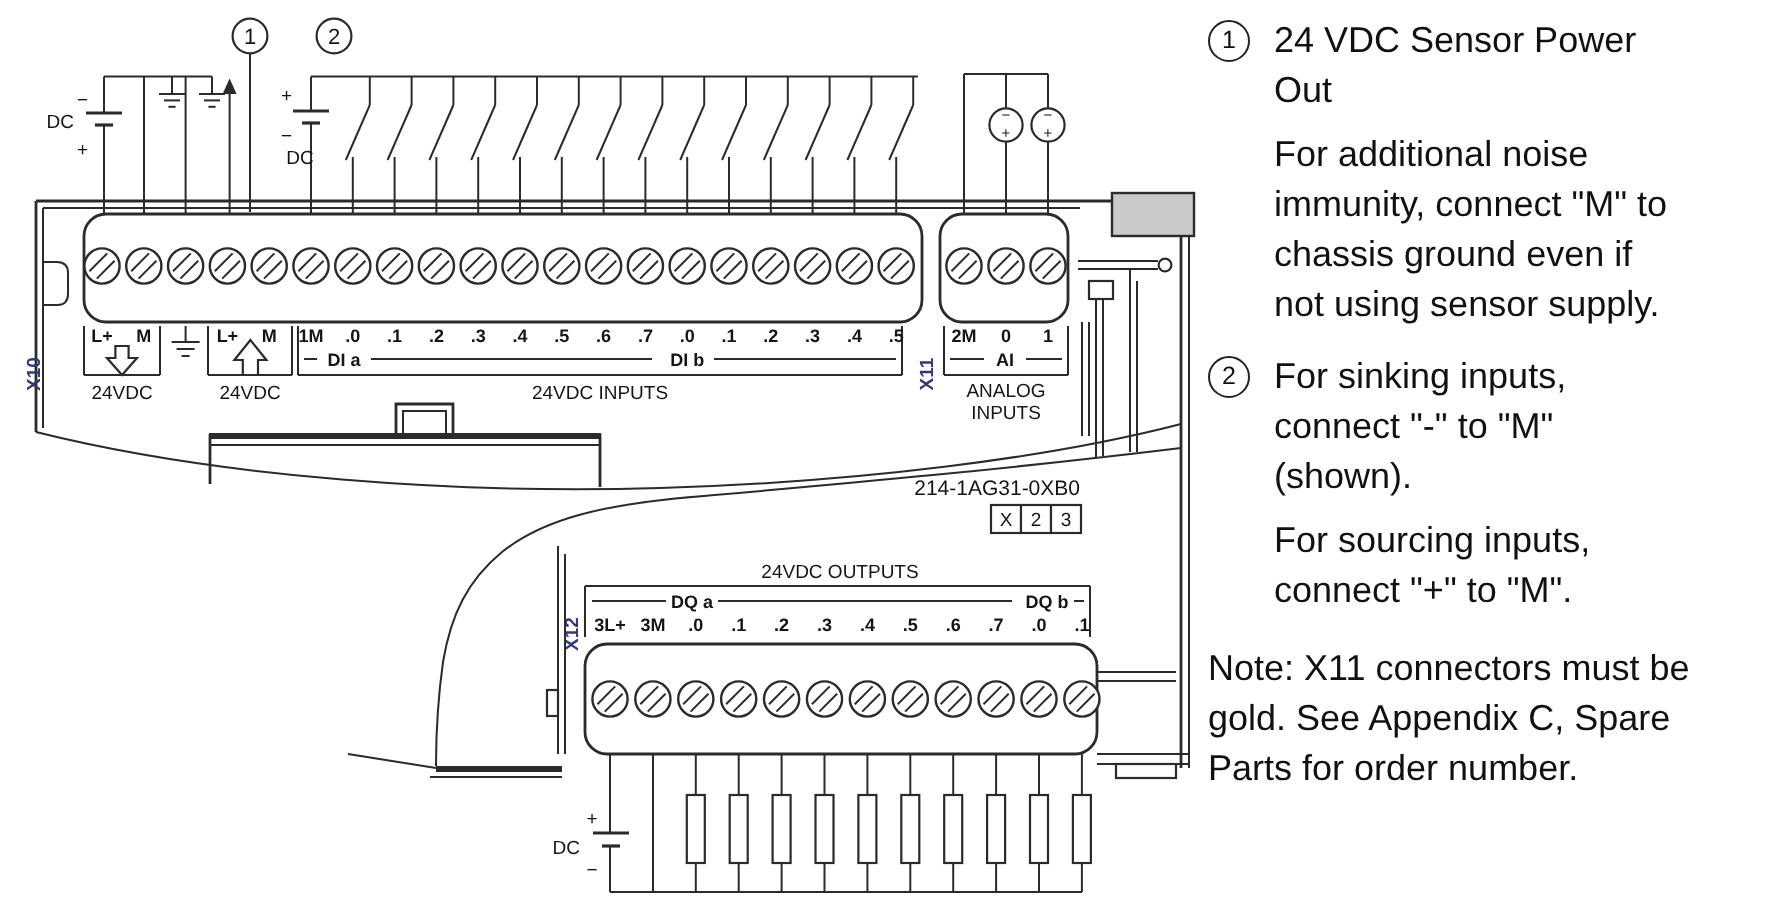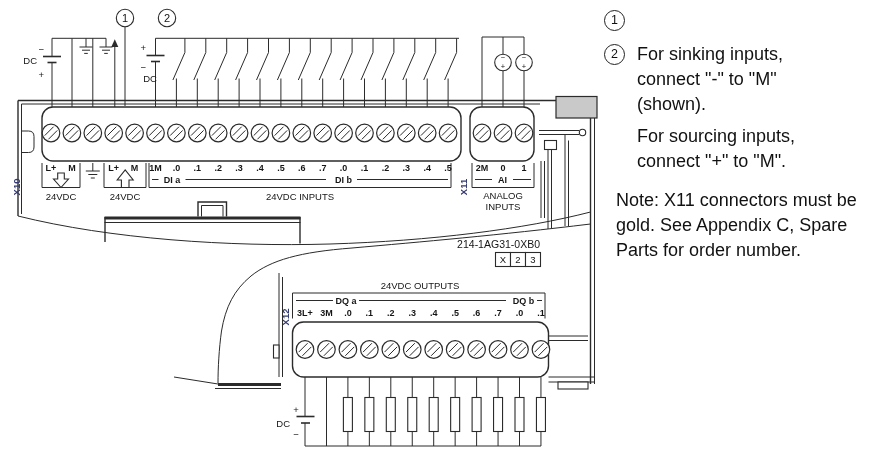--- a/index.html
+++ b/index.html
@@ -24,21 +24,21 @@
   .dcm{font-size:9.5px;text-anchor:middle;}
   .pn{font-size:10.5px;text-anchor:end;}
   .cnum{font-size:11px;text-anchor:middle;}
   .vb{font-size:9.5px;text-anchor:middle;}
   .notes{position:absolute;left:604px;top:8px;width:282px;font-size:18px;line-height:25px;}
   .note-row{display:flex;gap:12px;margin-bottom:11px;}
   .badge{flex:0 0 auto;width:19px;height:19px;border:1.4px solid #222;border-radius:50%;
          font-size:12.5px;line-height:19px;text-align:center;margin-top:2px;}
   .note-body{width:200px;}
   .np{margin-top:7px;}
-  .note-plain{width:246px;margin-top:14px;margin-left:12px;}
+  .note-plain{width:246px;margin-top:14px;}
 </style>
 </head>
 <body>
 
 <div class="stage">
 
 <svg id="wiring-svg" width="600" height="457" viewBox="0 0 600 457">
 
   <g>
     <line class="w2" x1="18" y1="100.5" x2="556" y2="100.5"></line>
@@ -465,20 +465,24 @@
           <rect x="536.45" y="397.5" width="9" height="34" class="whitefill"></rect>
           <line x1="540.95" y1="431.5" x2="540.95" y2="446" class="w"></line>
         </g>
   </g>
 
 </svg>
 
 <div class="notes">
   <div class="note-row">
     <div class="badge">1</div>
+    <div class="note-body">
+      <div>24 VDC Sensor Power Out</div>
+      <div class="np">For additional noise immunity, connect "M" to chassis ground even if not using sensor supply.</div>
+    </div>
   </div>
   <div class="note-row">
     <div class="badge">2</div>
     <div class="note-body">
       <div>For sinking inputs, connect "-" to "M" (shown).</div>
       <div class="np">For sourcing inputs, connect "+" to "M".</div>
     </div>
   </div>
   <div class="note-plain">Note: X11 connectors must be gold. See Appendix C, Spare Parts for order number.</div>
 </div>

